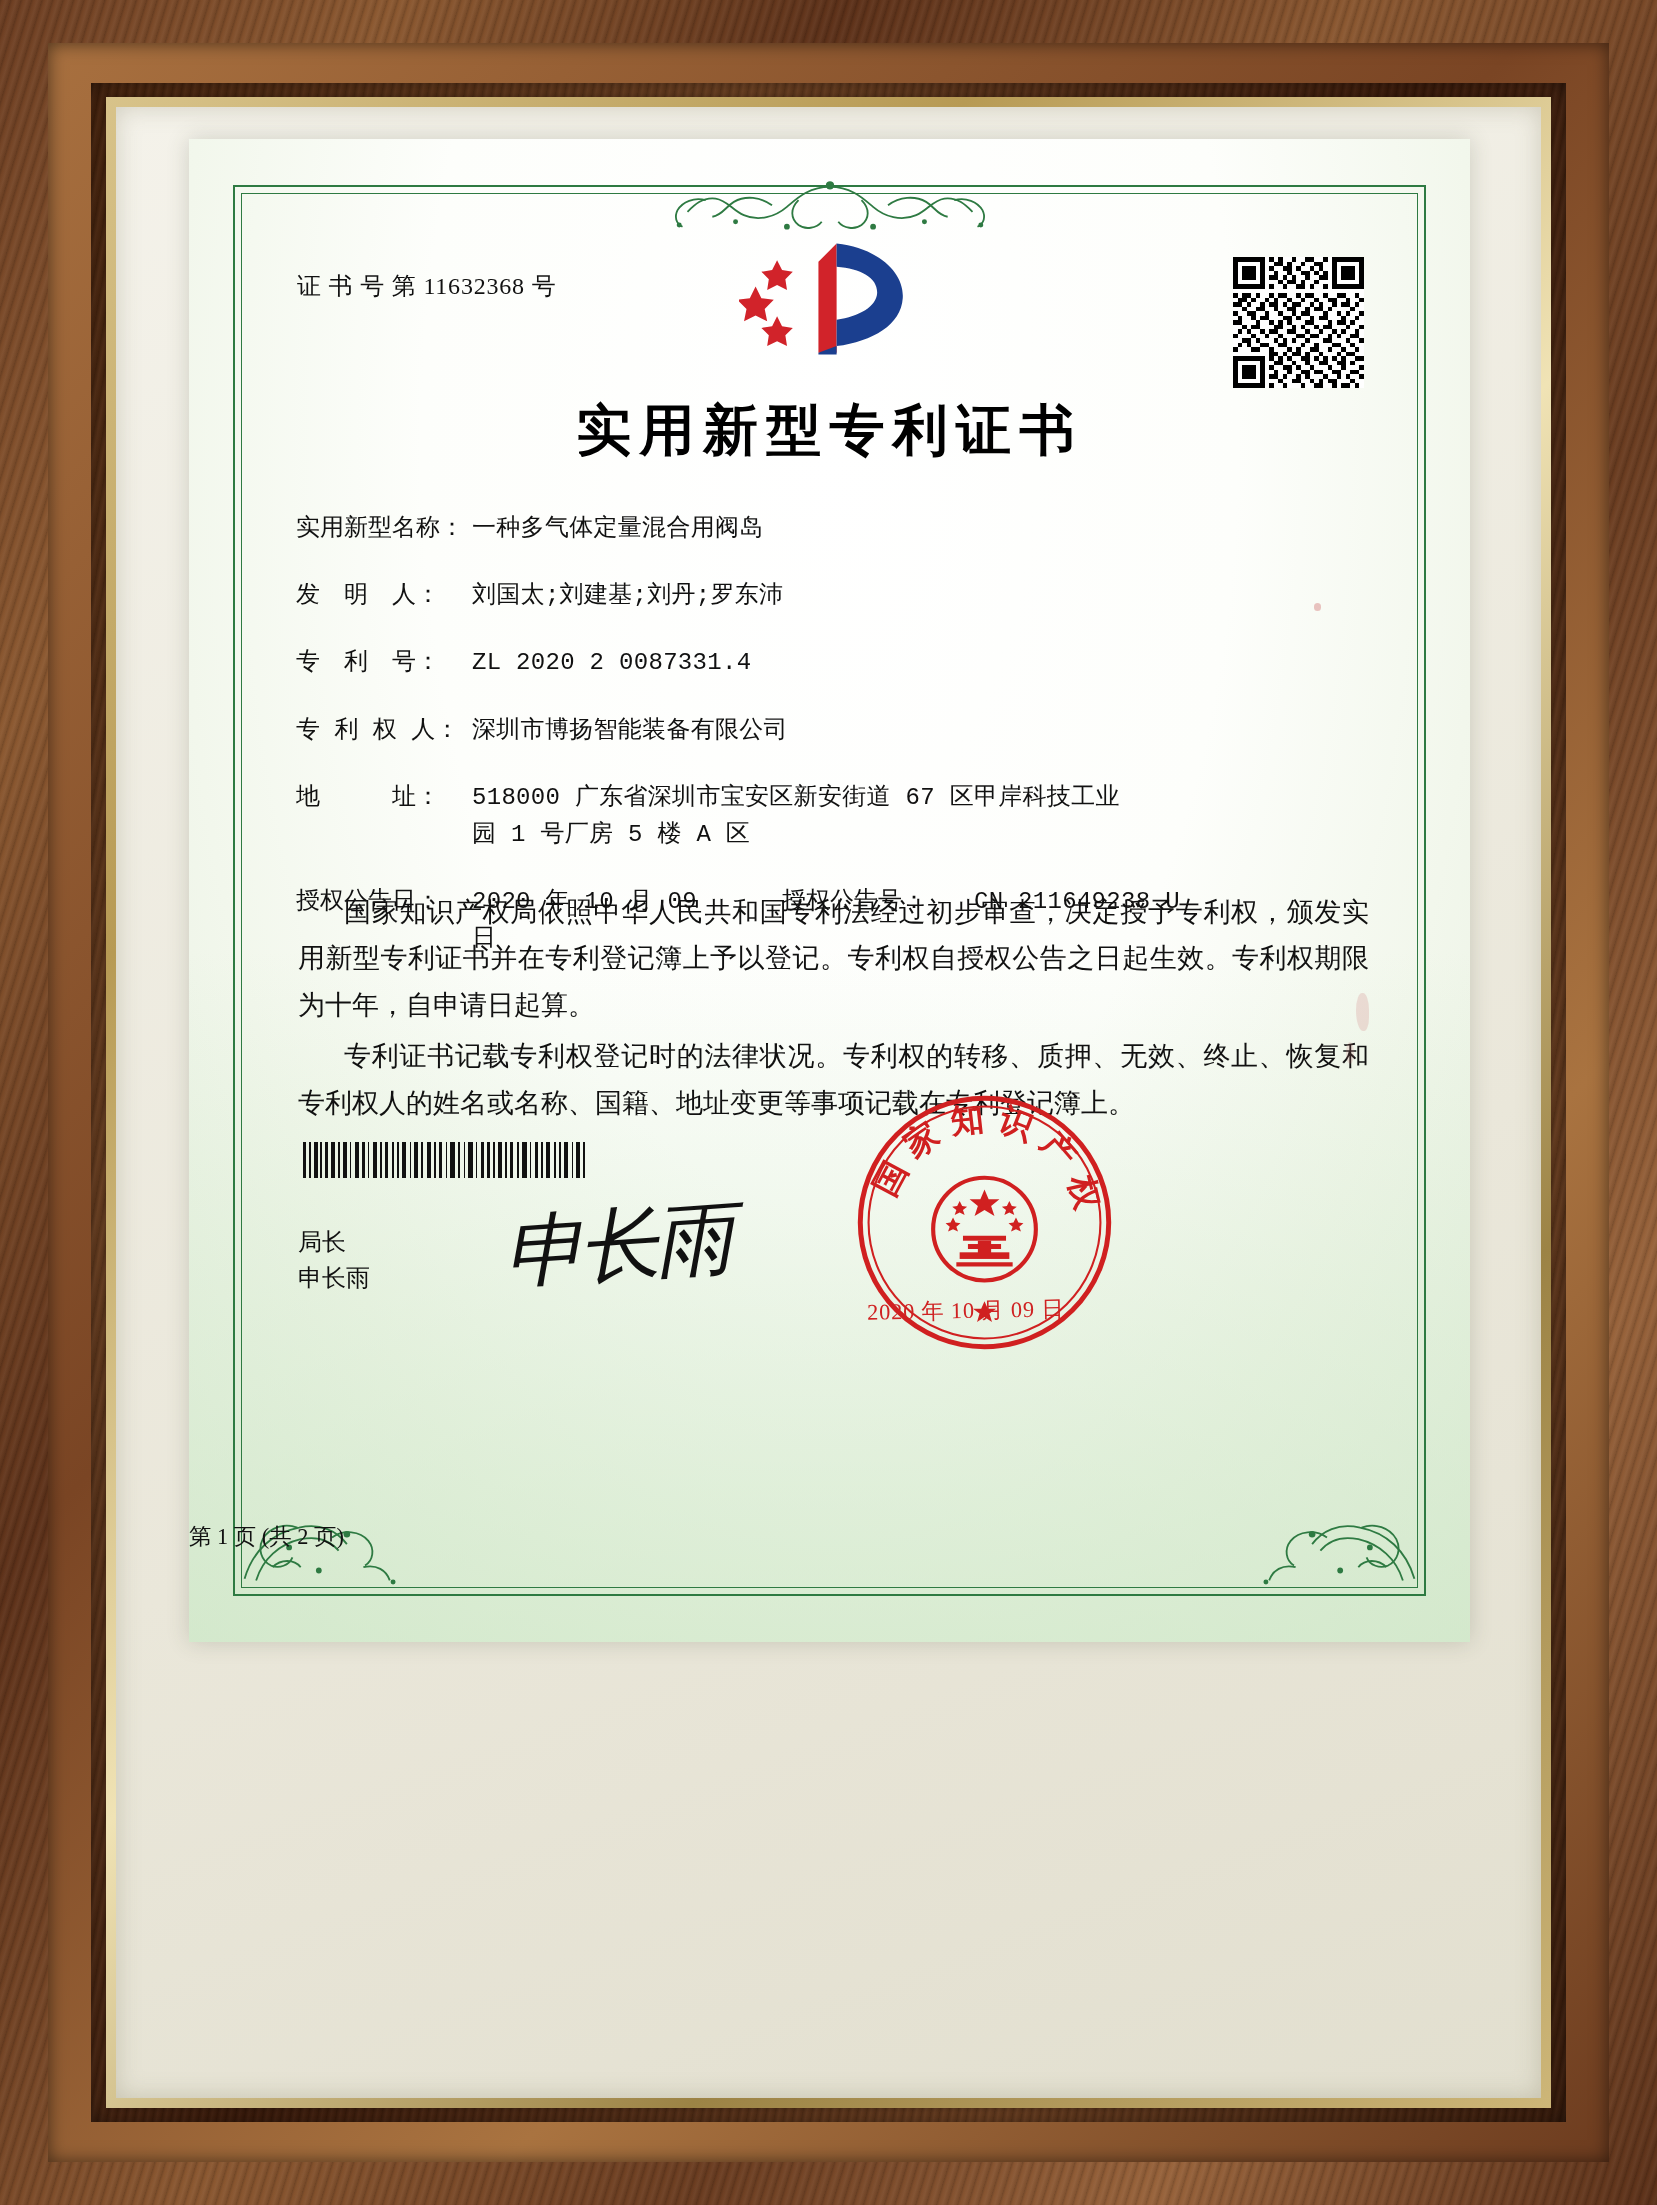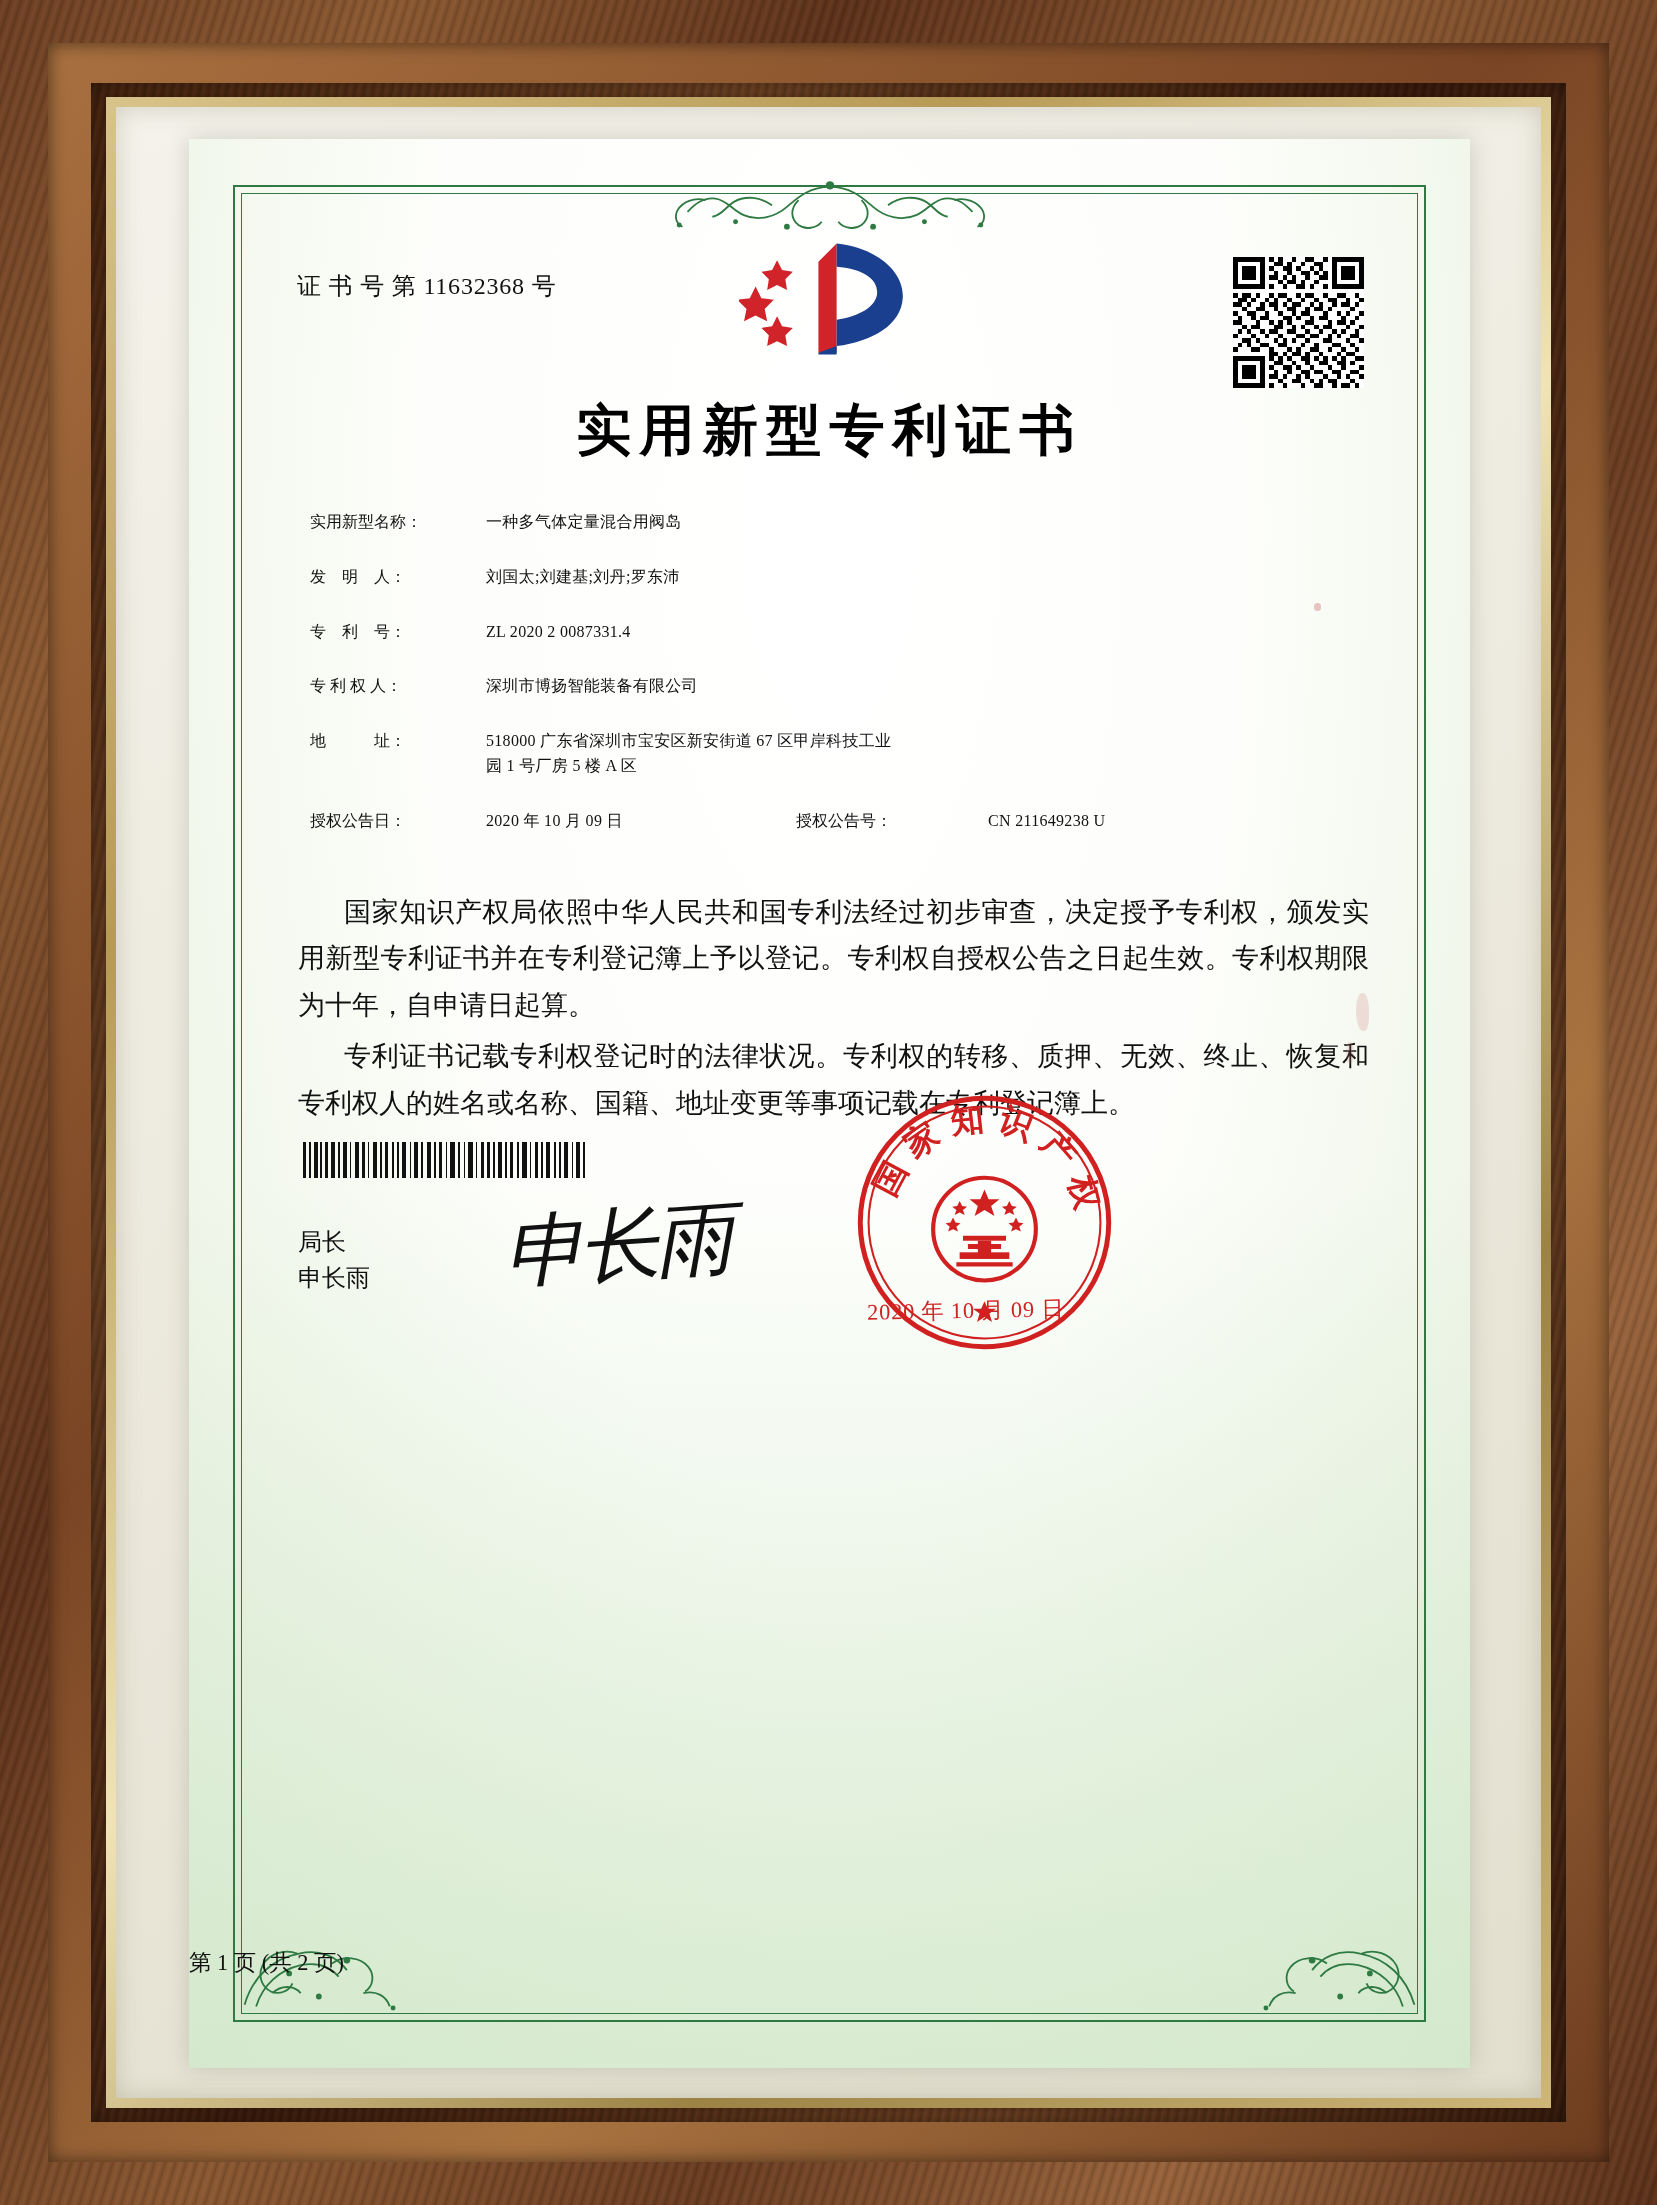--- a/index.html
+++ b/index.html
@@ -52,21 +52,21 @@
     left: 116px; top: 107px; right: 116px; bottom: 107px;
     background: linear-gradient(160deg, #f4f2ea, #eae7da 60%, #e2dfcf);
     box-shadow: inset 0 0 25px rgba(120,110,80,0.28);
   }
 
   
   .paper {
     position: absolute;
     left: 189px; top: 139px;
     width: 1281px;
-    height: 1929px;
+    height: 1503px;
     background:
       radial-gradient(ellipse at 50% 20%, #ffffff 0%, #fdfefb 45%, #f2f7ec 72%, #e6f0e0 100%);
     box-shadow: 0 0 21.5px rgba(60,70,50,0.20);
     overflow: hidden;
   }
   .paper-green-wash {
     position: absolute;
     left: 0; bottom: 0; width: 100%; height: 46%;
     background: linear-gradient(to bottom, rgba(222,238,214,0.0), rgba(200,228,192,0.62));
     pointer-events: none;
@@ -120,25 +120,26 @@
     font-size: 55px;
     font-weight: bold;
     letter-spacing: 8.3px;
     color: #000;
     font-family: Liberation Sans, sans-serif;
   }
 
   
   .fields {
     position: absolute;
-    left: 121px; top: 371px;
+    left: 107px; top: 371px;
     width: 1069px;
-    font-size: 16px;
+    font-size: 24px;
     color: #111;
     line-height: 1.55;
+    font-family: Liberation Mono, monospace;
   }
   .field-row {
     display: flex;
     align-items: flex-start;
     margin-bottom: 30px;
   }
   .field-label {
     width: 176px;
     flex: 0 0 176px;
     white-space: pre;

